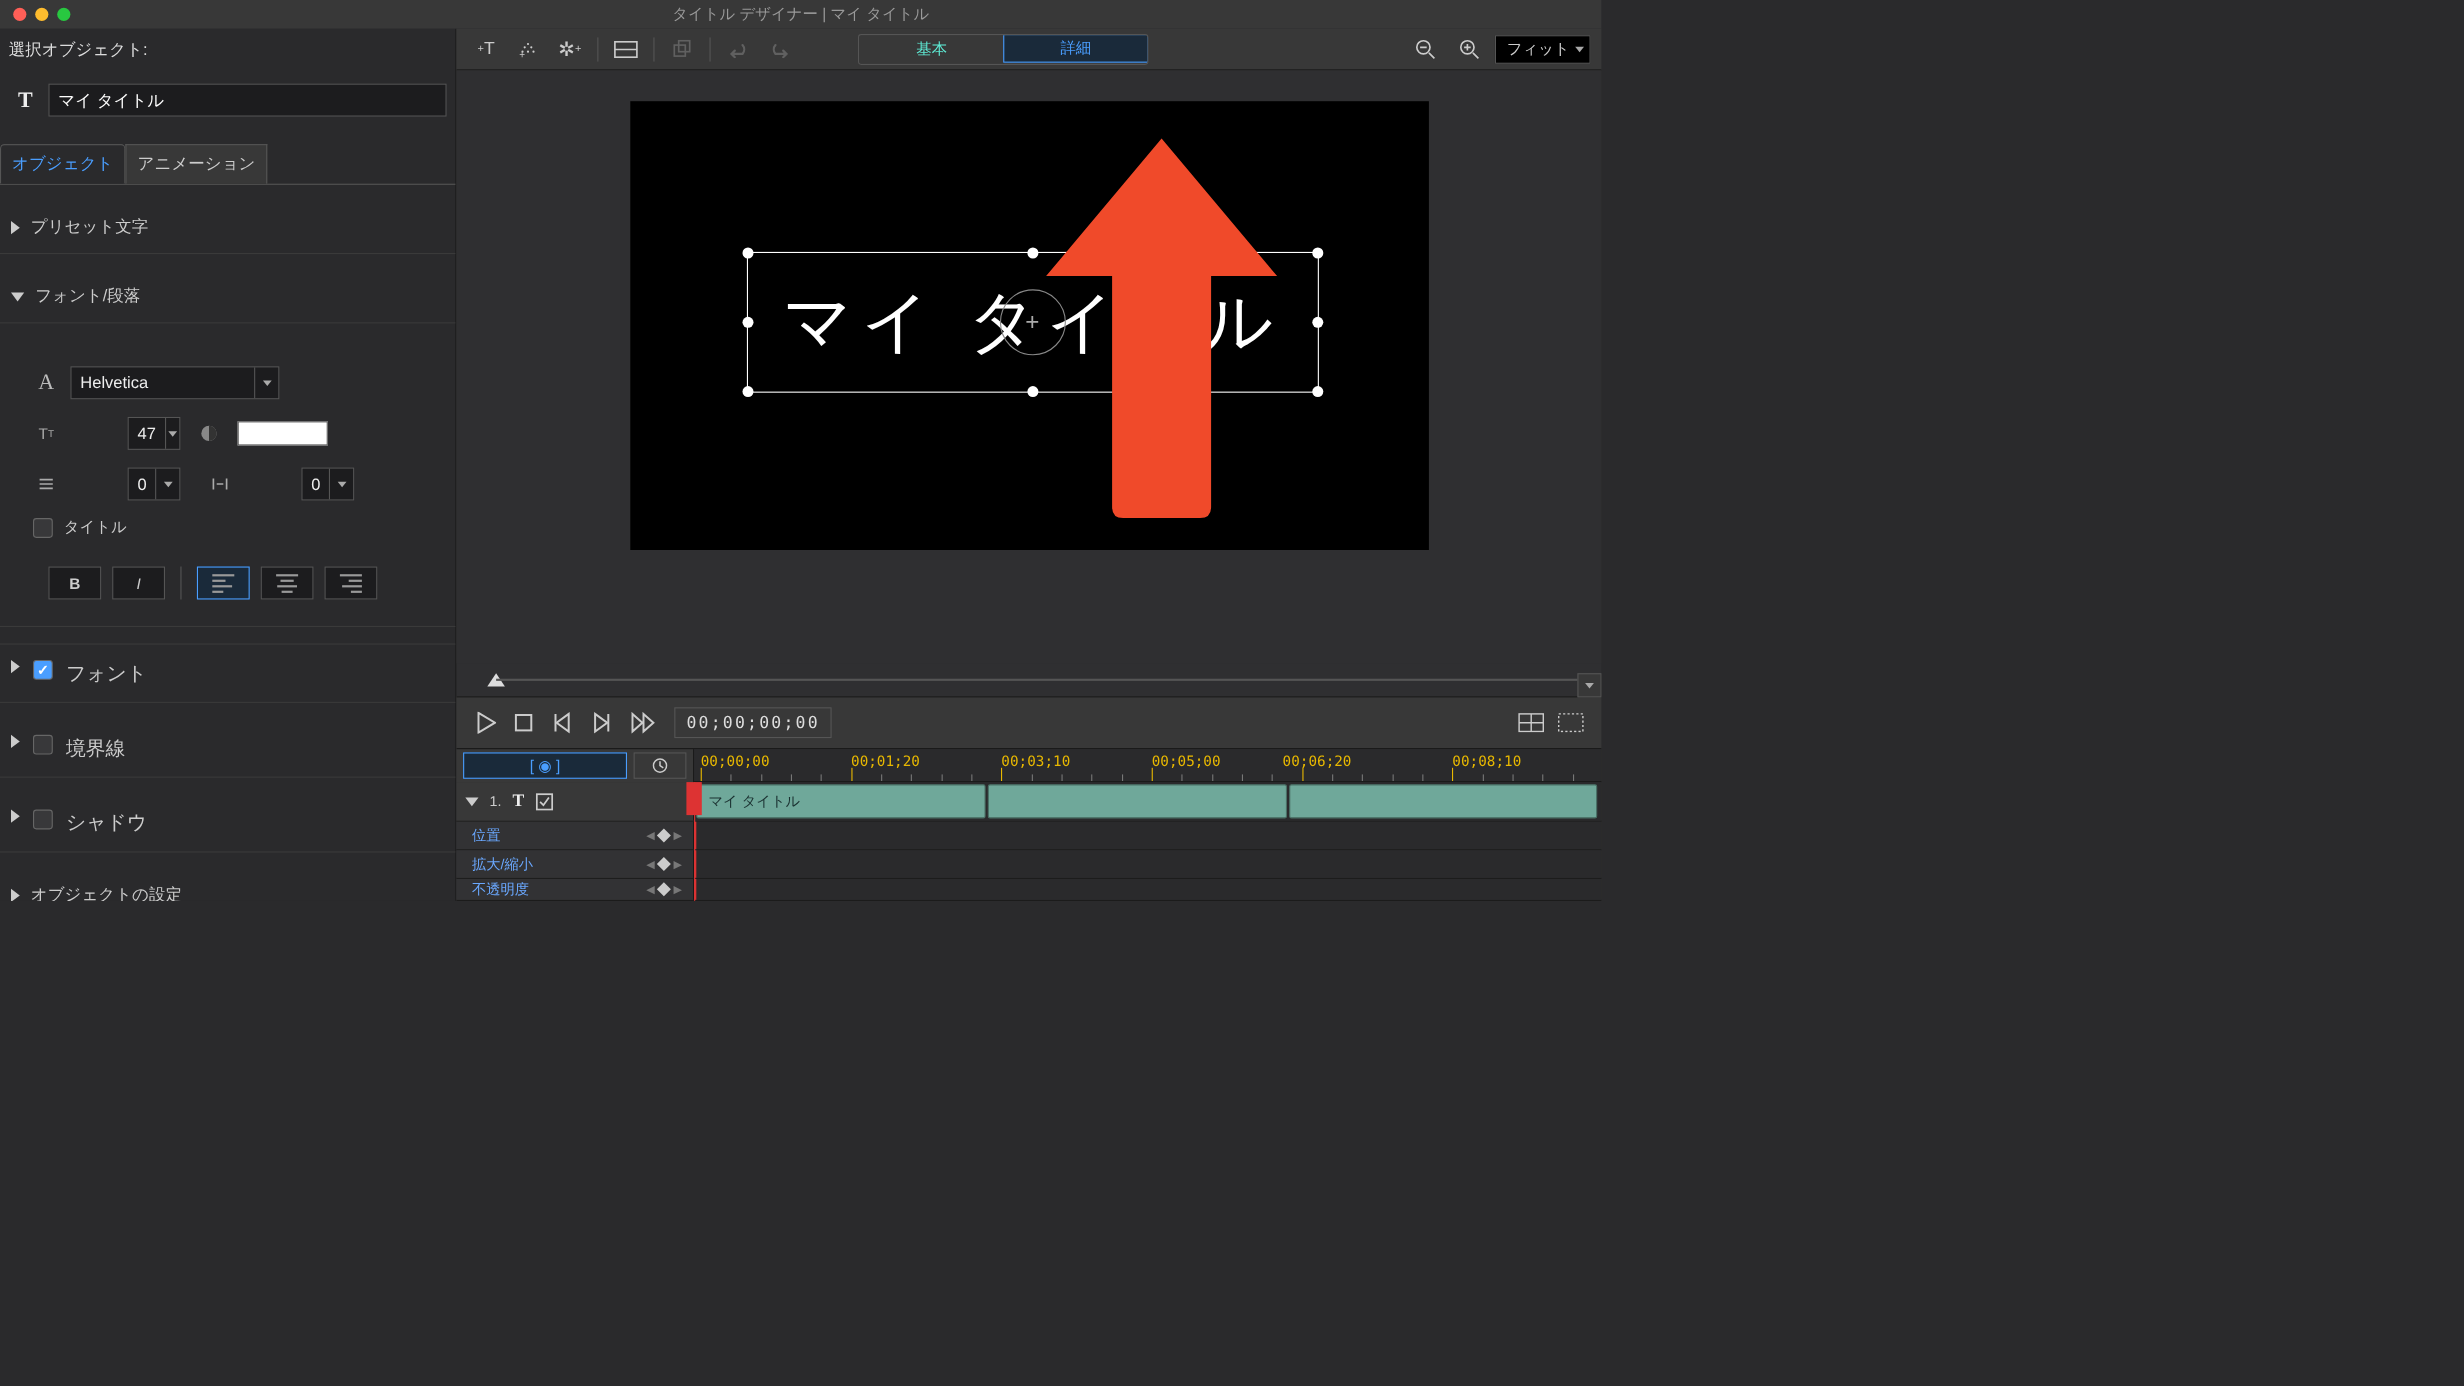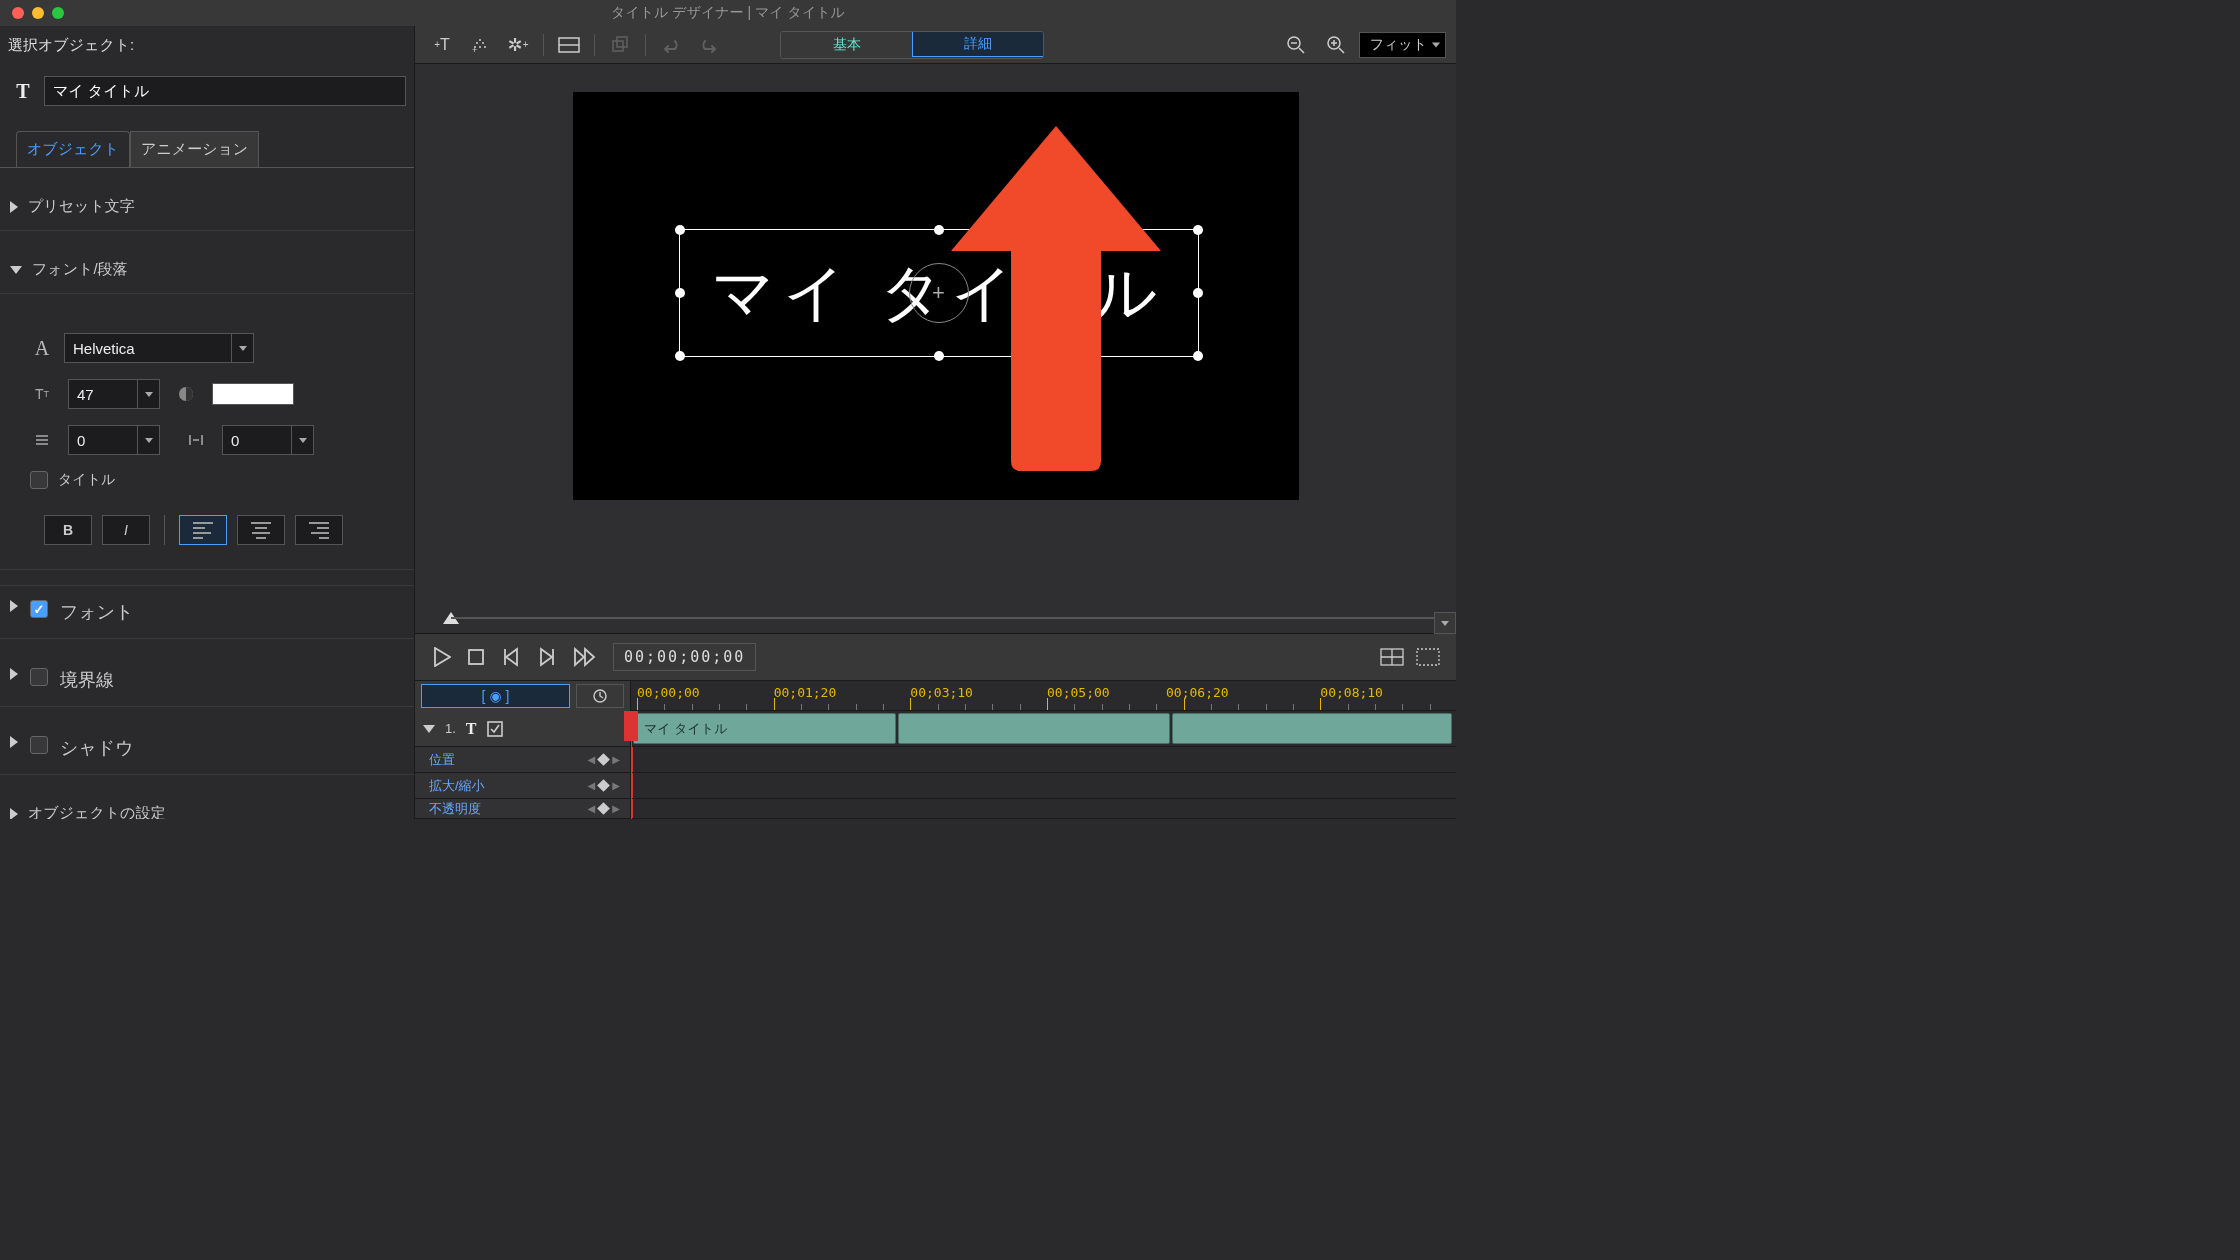--- a/index.html
+++ b/index.html
@@ -8,38 +8,38 @@
 .traffic { display:flex; gap:8px; padding-left:12px; }
 .dot { width:12px; height:12px; border-radius:50%; }
 .dot.red{background:#ff5f57} .dot.yellow{background:#febc2e} .dot.green{background:#28c840}
 .win-title { position:absolute; left:50%; transform:translateX(-50%); color:#999; font-size:14px; }
 .main { display:flex; height:calc(100% - 26px); }
 .sidebar { width:415px; background:#2a2a2c; border-right:1px solid #1a1a1a; display:flex; flex-direction:column;gap:15px; }
 .sel-label { padding:10px 8px 6px; color:#ddd; font-size:15px; }
 .sel-row { display:flex; gap:6px; padding:0 8px 10px; }
 .t-icon { width:30px; height:30px; display:flex; align-items:center; justify-content:center; color:#eee; font:bold 20px "Times New Roman",serif; }
 .sel-input { flex:1; background:#1c1c1e; border:1px solid #555; color:#fff; padding:5px 8px; font-size:15px; height:30px; }
-.tabs { display:flex; border-bottom:1px solid #555;padding-left:16px; }
+.tabs { display:flex; border-bottom:1px solid #555; }
 .tab { padding:8px 10px; cursor:pointer; font-size:15px; border:1px solid transparent; border-bottom:none; }
 .tab.on { color:#4a9eff; background:#2a2a2c; border-color:#555; border-radius:4px 4px 0 0; }
 .tab.off { color:#ccc; background:#383838; border-color:#555; }
 .section { padding:14px 10px; border-bottom:1px solid #3a3a3a; display:flex; align-items:center; gap:10px; font-size:15px; }
 .tri { width:0; height:0; border-style:solid; }
 .tri.right { border-width:6px 0 6px 8px; border-color:transparent transparent transparent #ccc; }
 .tri.down { border-width:8px 6px 0; border-color:#ccc transparent transparent; }
 .font-panel { padding:8px 14px 20px 30px; border-bottom:1px solid #3a3a3a; }
 .fp-row { display:flex; align-items:center; gap:10px; margin:16px 0; }
 .a-lbl { width:24px; text-align:center; color:#bbb; font:20px "Times New Roman",serif; }
 .combo { display:flex; align-items:center; background:#1c1c1e; border:1px solid #555; height:30px; }
 .combo span { flex:1; padding:0 8px; color:#eee; font-size:15px; }
 .combo .dd { width:22px; height:100%; border-left:1px solid #555; display:flex; align-items:center; justify-content:center; }
 .dd-tri { width:0; height:0; border-width:5px 4px 0; border-style:solid; border-color:#aaa transparent transparent; }
 .szrow { display:flex; align-items:center; gap:14px; }
 .ic { width:24px; display:flex; align-items:center; justify-content:center; color:#aaa; }
-.num { width:92px; }
+.num { width:48px;margin-left:48px; }
 .swatch { width:82px; height:22px; background:#fff; border:1px solid #555; }
 .chk { width:18px; height:18px; border:1px solid #666; border-radius:3px; background:#38383a; }
 .chk.on { background:#4a9eff; position:relative; }
 .chk.on::after { content:"✓"; color:#fff; position:absolute; inset:0; display:flex; align-items:center; justify-content:center; font-size:13px; font-weight:bold; }
 .fmt-row { display:flex; gap:10px; padding:10px 0 4px 14px; }
 .fmt-btn { width:48px; height:30px; border:1px solid #555; background:#1c1c1e; display:flex; align-items:center; justify-content:center; color:#ccc; cursor:pointer; }
 .fmt-btn.on { border-color:#4a9eff; background:#1a2a3a; }
 .sep { width:1px; background:#555; margin:0 4px; }
 .align-lines { width:20px; display:flex; flex-direction:column; gap:3px; }
 .align-lines div { height:2px; background:#999; }

